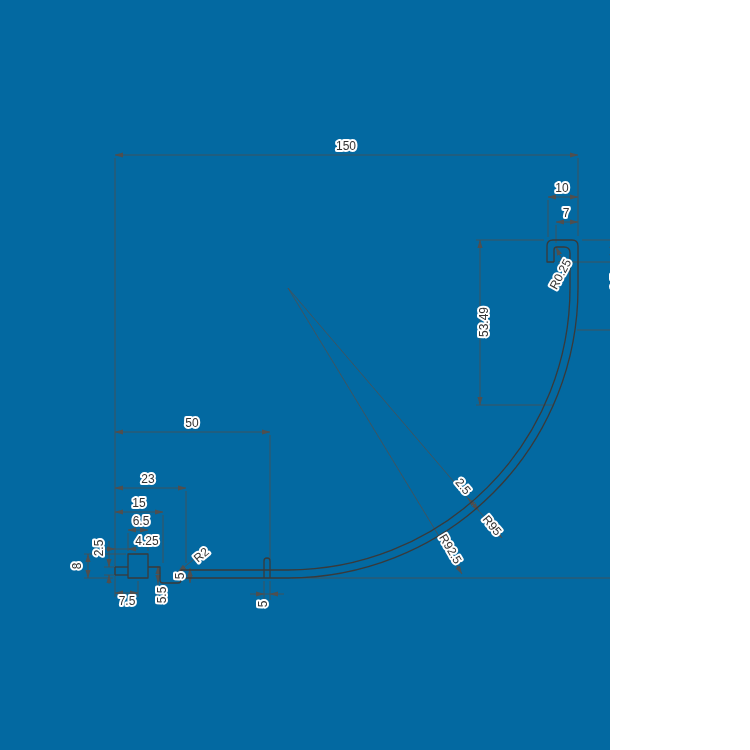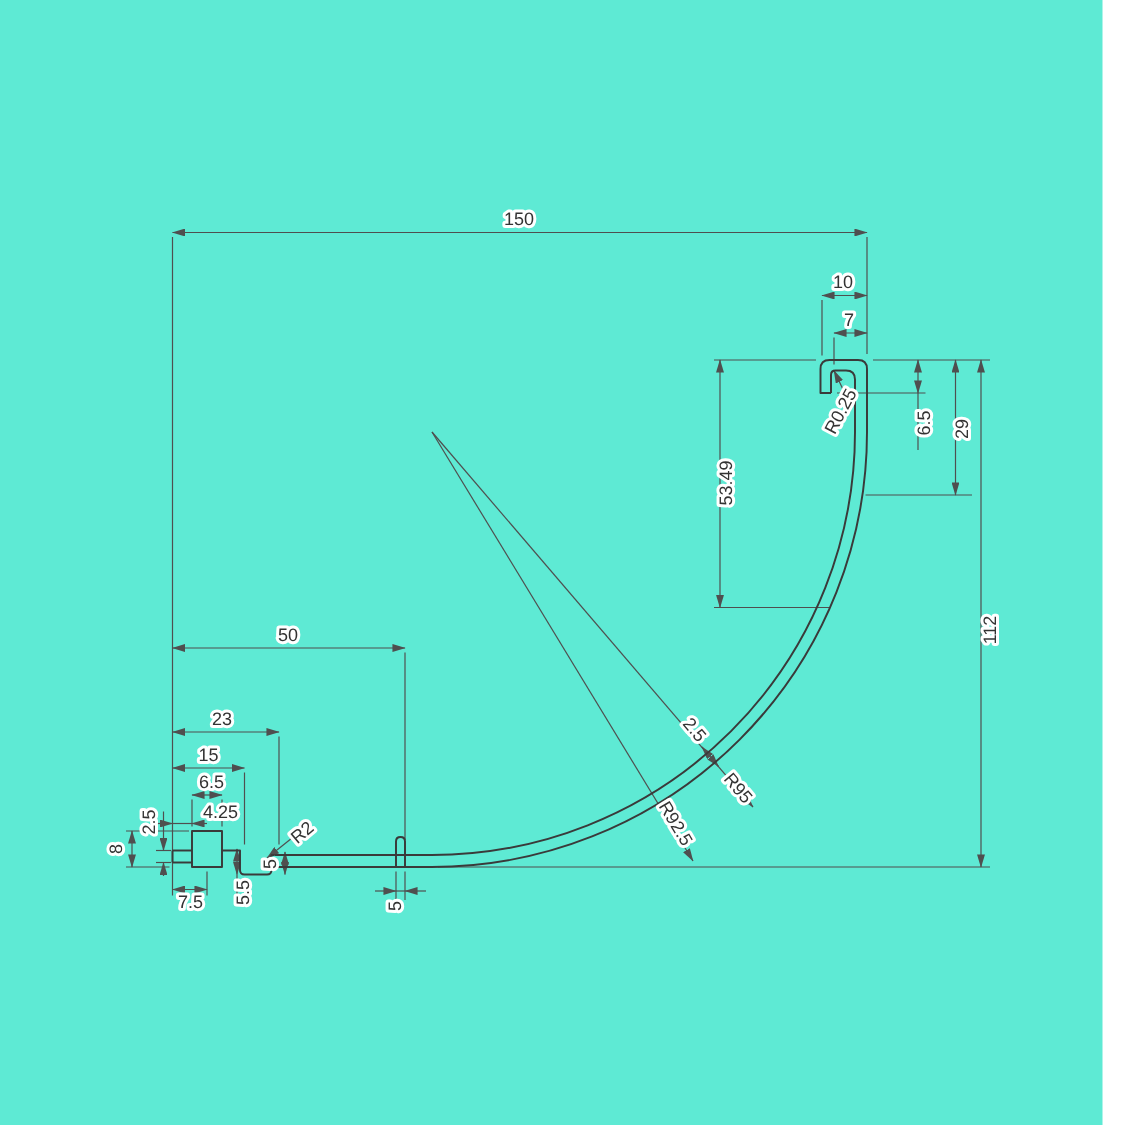--- a/index.html
+++ b/index.html
@@ -1,16 +1,16 @@
 <!DOCTYPE html>
 <html><head>
 <meta charset="utf-8">
 <style>
   html,body{margin:0;padding:0;background:#ffffff;}
-  .canvas{width:735px;height:750px;background:#5eead4;position:relative;overflow:hidden;}
+  .canvas{width:610px;height:750px;background:#0369a1;position:relative;overflow:hidden;}
   svg{display:block;}
   .ext, .dim, .lead{stroke:#4f4f4f;stroke-width:0.8;fill:none;}
   .profile{stroke:#3a3a3a;stroke-width:1.3;fill:none;stroke-linejoin:round;}
   text{
     font-family:"Liberation Sans", sans-serif;
     font-size:12px;
     fill:#333333;
     text-anchor:middle;
     paint-order:stroke;
     stroke:#ffffff;

